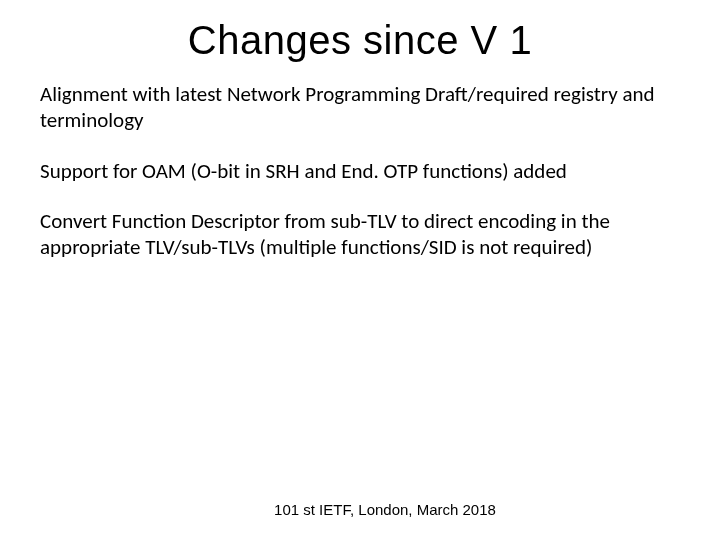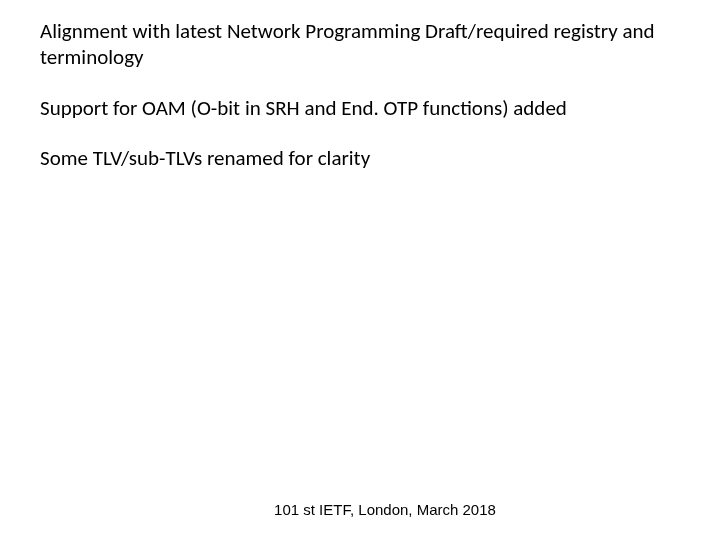--- a/index.html
+++ b/index.html
@@ -38,19 +38,20 @@
       text-align: center;
       font-size: 15px;
       font-family: Liberation Sans, sans-serif;
       padding-left: 26px;
     }
   </style>
 </head>
 <body>
 
 <div class="slide">
+  <h1 class="title">Changes since V 1</h1>
 
   <p class="body-para">Alignment with latest Network Programming Draft/required registry and terminology</p>
   <p class="body-para">Support for OAM (O-bit in SRH and End. OTP functions) added</p>
-  <p class="body-para">Some TLV/sub-TLVs renamed for clarity</p>
+  <p class="body-para">Convert Function Descriptor from sub-TLV to direct encoding in the appropriate TLV/sub-TLVs (multiple functions/SID is not required)</p>
 
   <div class="footer">101 st IETF, London, March 2018</div>
 </div>
 
 </body></html>

